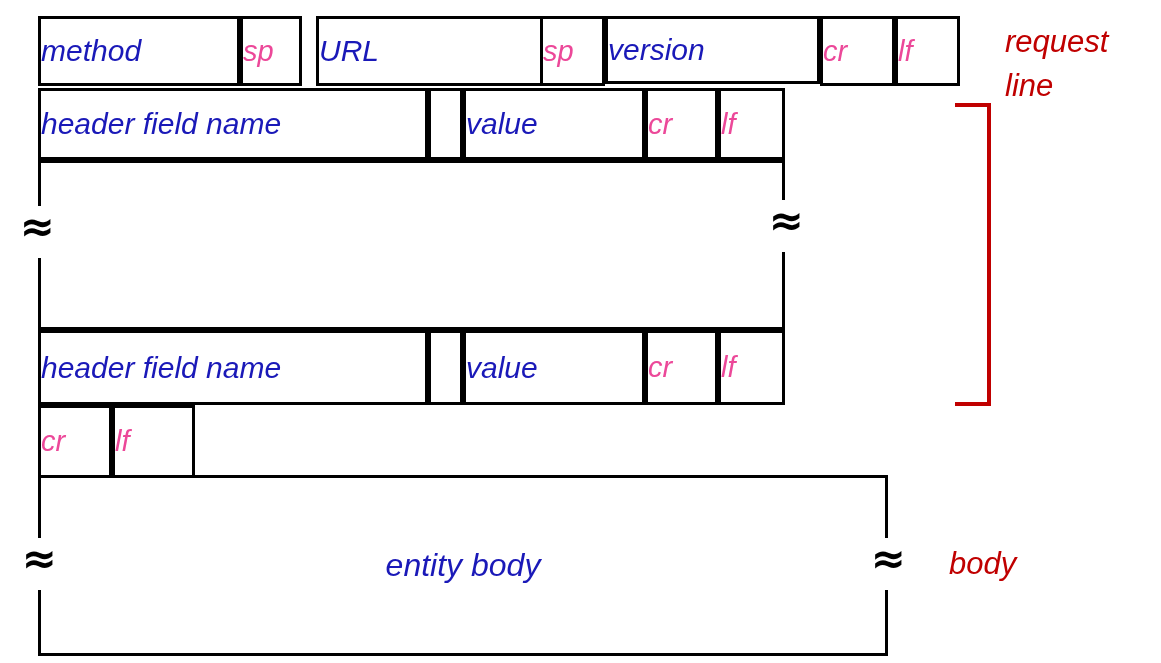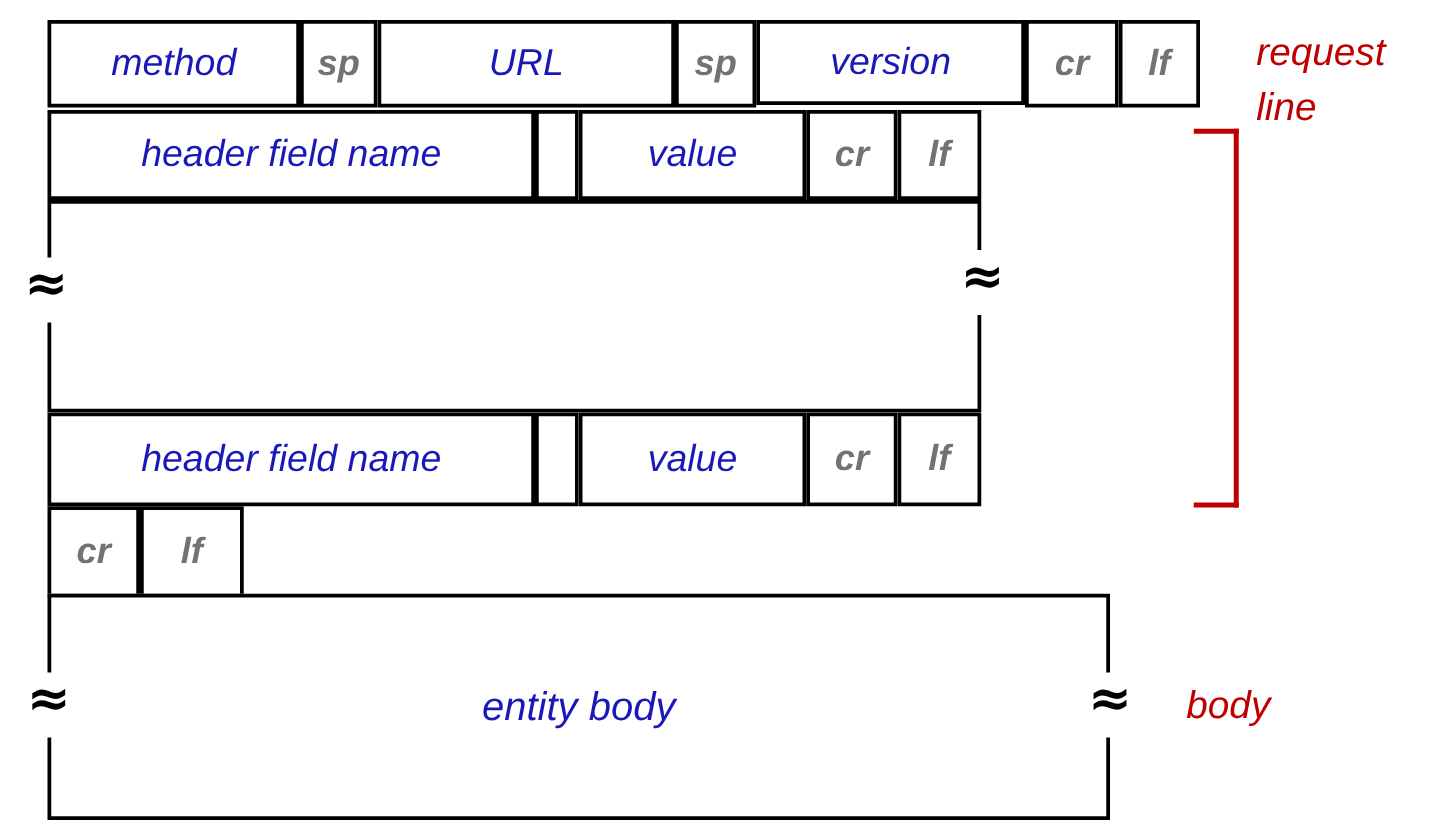--- a/index.html
+++ b/index.html
@@ -25,30 +25,29 @@
     border: 3px solid #000000;
     background: #ffffff;
   }
   .cell {
     position: absolute;
     box-sizing: border-box;
     border: 3px solid #000000;
     background: #ffffff;
     display: flex;
     align-items: center;
-    justify-content: center;
+    justify-content: flex-start;
     font-style: italic;
     white-space: nowrap;
   }
   .lbl-blue {
     color: #1a19b8;
   }
   .lbl-black {
-    color: #737373;
-    font-weight: bold;
+    color: #ec4899;
   }
   .red-label {
     position: absolute;
     color: #c00000;
     font-style: italic;
     font-size: 31px;
     line-height: 44px;
     white-space: pre-line;
   }
   
@@ -80,21 +79,21 @@
 
 <div id="canvas">
 
   <div>
     <div class="cell lbl-blue" style="left:38px; top:16px; width:202px; height:70px; font-size:30px;">
       <span>method</span>
     </div>
     <div class="cell lbl-black" style="left:240px; top:16px; width:62px; height:70px; font-size:29px;">
       <span>sp</span>
     </div>
-    <div class="cell lbl-blue" style="left:302px; top:16px; width:238px; height:70px; font-size:30px;">
+    <div class="cell lbl-blue" style="left:316px; top:16px; width:238px; height:70px; font-size:30px;">
       <span>URL</span>
     </div>
     <div class="cell lbl-black" style="left:540px; top:16px; width:65px; height:70px; font-size:29px;">
       <span>sp</span>
     </div>
     <div class="cell lbl-blue" style="left:605px; top:16px; width:215px; height:68px; font-size:30px;">
       <span>version</span>
     </div>
     <div class="cell lbl-black" style="left:820px; top:16px; width:75px; height:70px; font-size:29px;">
       <span>cr</span>

